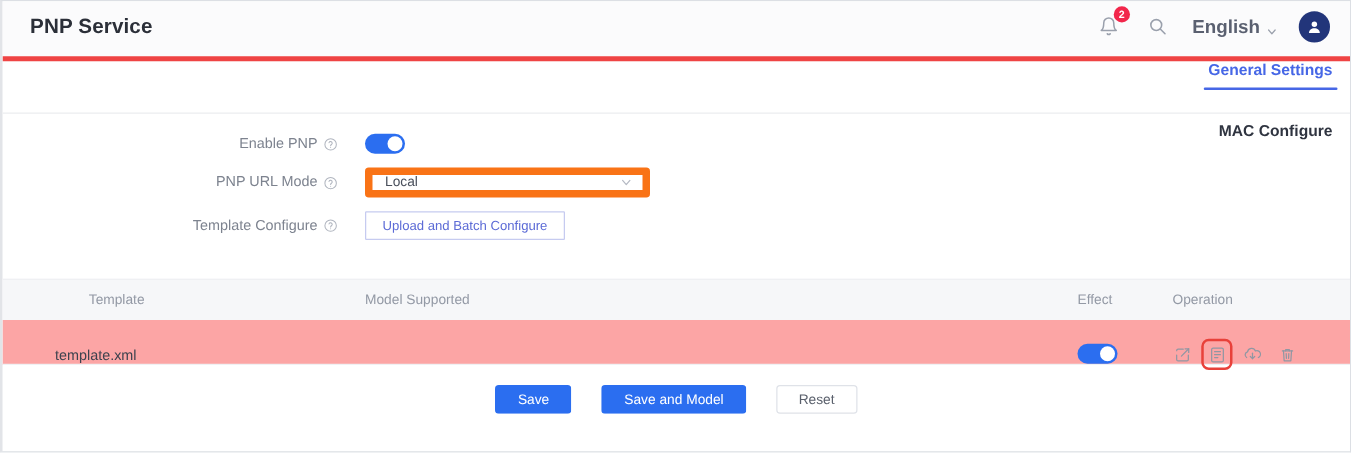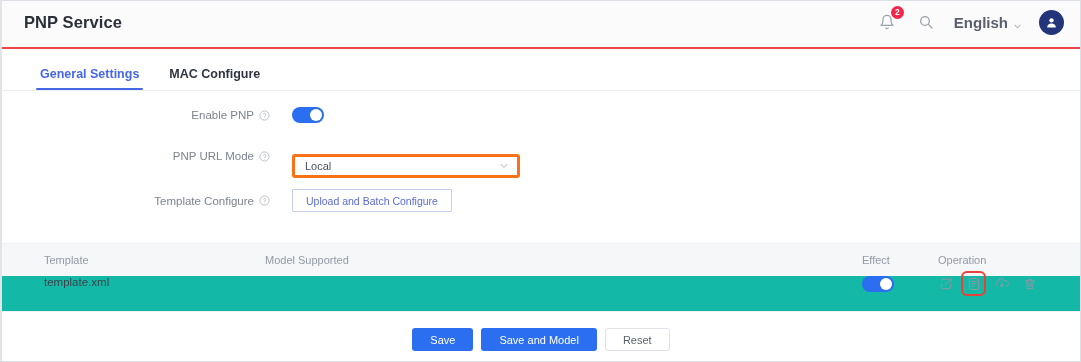--- a/index.html
+++ b/index.html
@@ -18,21 +18,21 @@
     border: 1px solid #dcdfe4;
     border-left: 2px solid #e2e4e8;
     overflow: hidden;
   }
 
   
   .header {
     position: relative;
     height: 48px;
     background: #fbfbfc;
-    border-bottom: 2px solid #ef4444;
+    border-bottom: 4px solid #ef4444;
     display: flex;
     align-items: center;
     padding: 0 16px 4px 22px;
   }
   .page-title {
     font-size: 16.5px;
     font-weight: bold;
     color: #2b2f38;
     letter-spacing: 0.1px;
   }
@@ -87,20 +87,21 @@
   }
 
   
   .tabs {
     display: flex;
     align-items: flex-end;
     gap: 26px;
     padding: 0 12px 0 36px;
     height: 42px;
     border-bottom: 1px solid #ebedf0;
+    flex-direction: column;
   }
   .tab {
     position: relative;
     padding: 0 2px 9px 2px;
     font-size: 12.5px;
     font-weight: bold;
     color: #2f3440;
     cursor: pointer;
     white-space: nowrap;
   }
@@ -149,30 +150,29 @@
   .toggle .knob {
     position: absolute;
     top: 2px; right: 2px;
     width: 12px; height: 12px;
     border-radius: 50%;
     background: #fff;
   }
   .select {
     width: 228px;
     height: 24px;
-    border: 3px solid #f97316;
+    border: 6px solid #f97316;
     border-radius: 3px;
     background: #fff;
     display: flex;
     align-items: center;
     padding: 0 8px 0 10px;
     font-size: 11px;
     color: #4a505c;
     cursor: pointer;
-    margin-top: 20px;
   }
   .select .chev { margin-left: auto; }
   .btn-outline {
     height: 23px;
     padding: 0 13px;
     border: 1px solid #c6cbf0;
     border-radius: 1px;
     background: #fff;
     color: #5c6bd6;
     font-size: 10.5px;
@@ -186,26 +186,27 @@
   
   .table { margin-top: 31px; }
   .thead {
     display: flex;
     align-items: center;
     height: 33px;
     background: #f6f7f9;
     border-top: 1px solid #eff0f3;
     font-size: 11px;
     color: #9399a5;
+    padding-left: 27px;
   }
   .trow {
     display: flex;
-    align-items: flex-start;
+    align-items: flex-end;
     height: 36px;
-    background: #14b8a6;
+    background: #fca5a5;
     border-bottom: 1px solid #f0f1f4;
     font-size: 11.5px;
     color: #3d424e;
   }
   .c-template { width: 130px; padding-left: 42px; }
   .c-model    { flex: 1; padding-left: 133px; }
   .c-effect   { width: 76px; }
   .c-oper     { width: 142px; }
   .ops { display: flex; align-items: center; gap: 13px; }
   .op {
@@ -217,21 +218,21 @@
     outline: 2px solid #e8413a;
     outline-offset: 3px;
     border-radius: 1px;
   }
 
   
   .footer {
     display: flex;
     justify-content: center;
     align-items: center;
-    gap: 8px;
+    gap: 24px;
     padding-top: 16px;
   }
   .btn {
     height: 23px;
     padding: 0 17px;
     border-radius: 3px;
     font-size: 11px;
     font-family: "Liberation Sans", sans-serif;
     cursor: pointer;
     display: flex;

